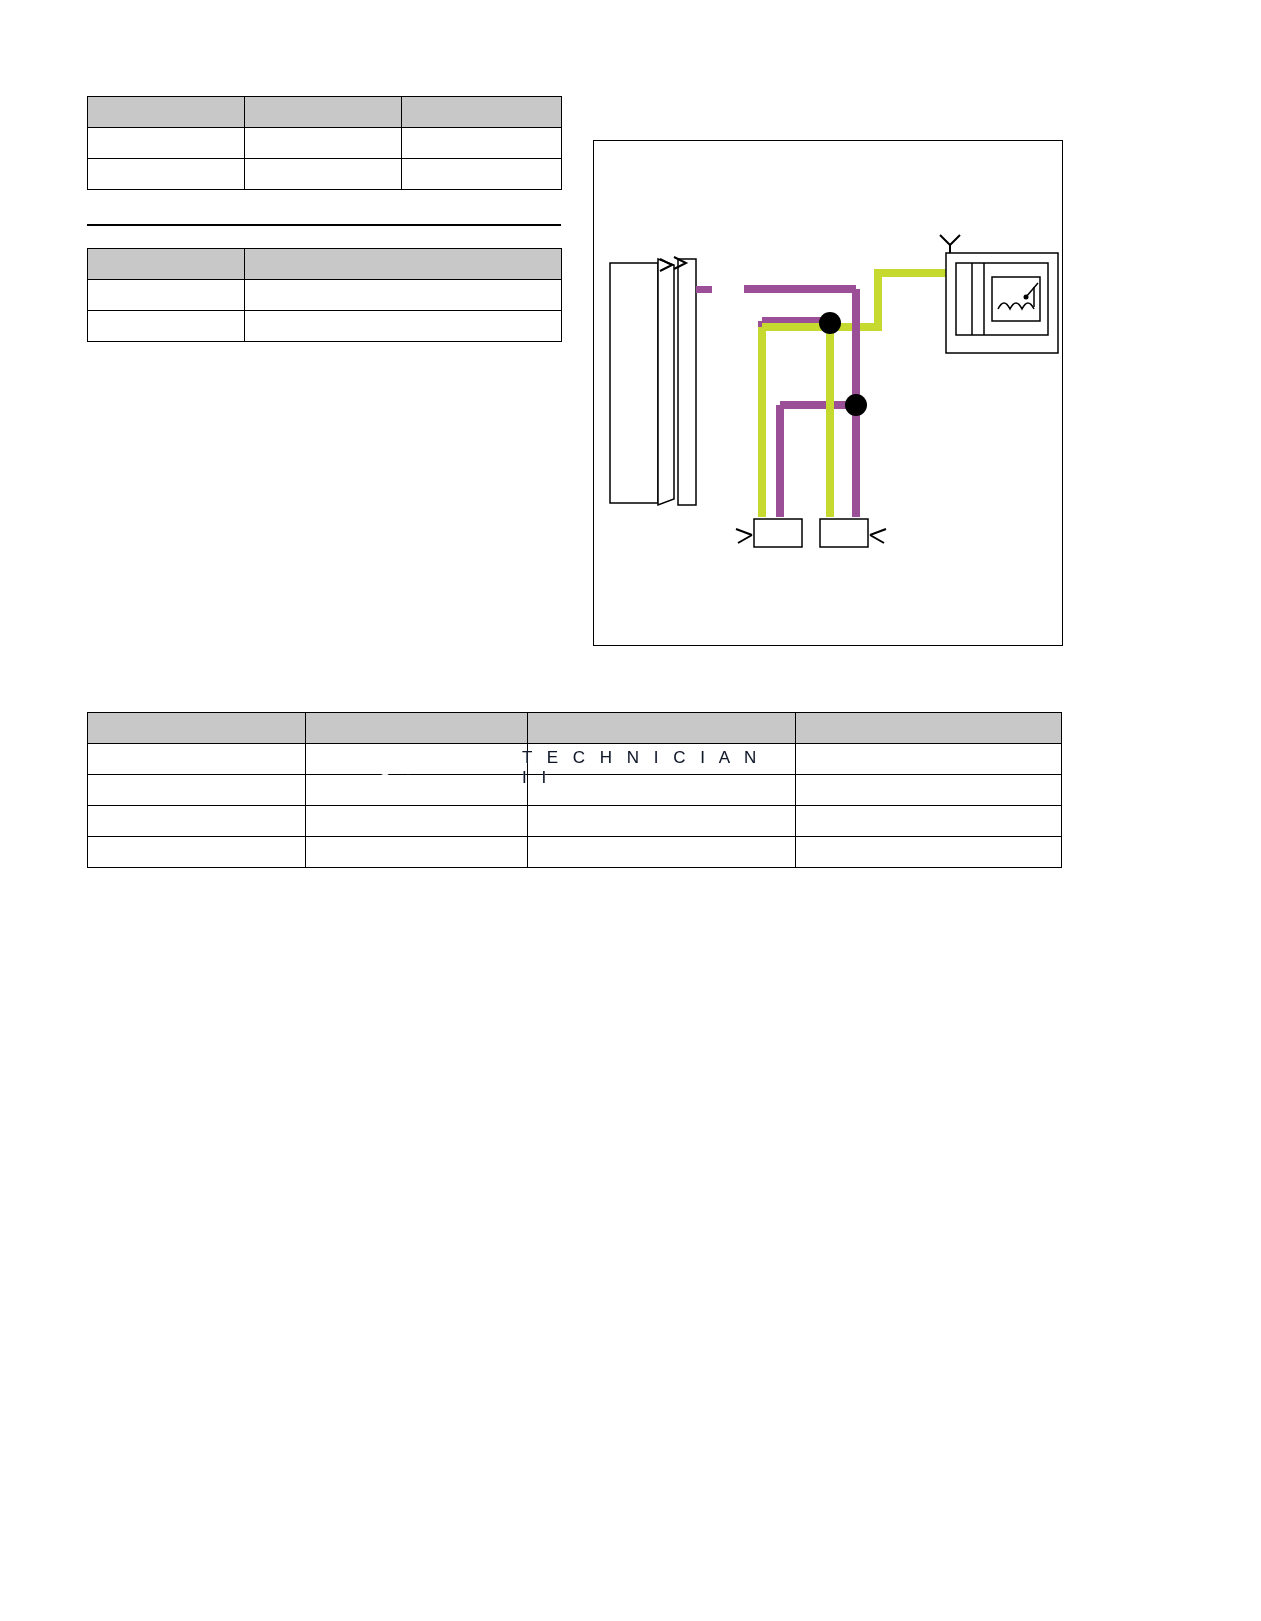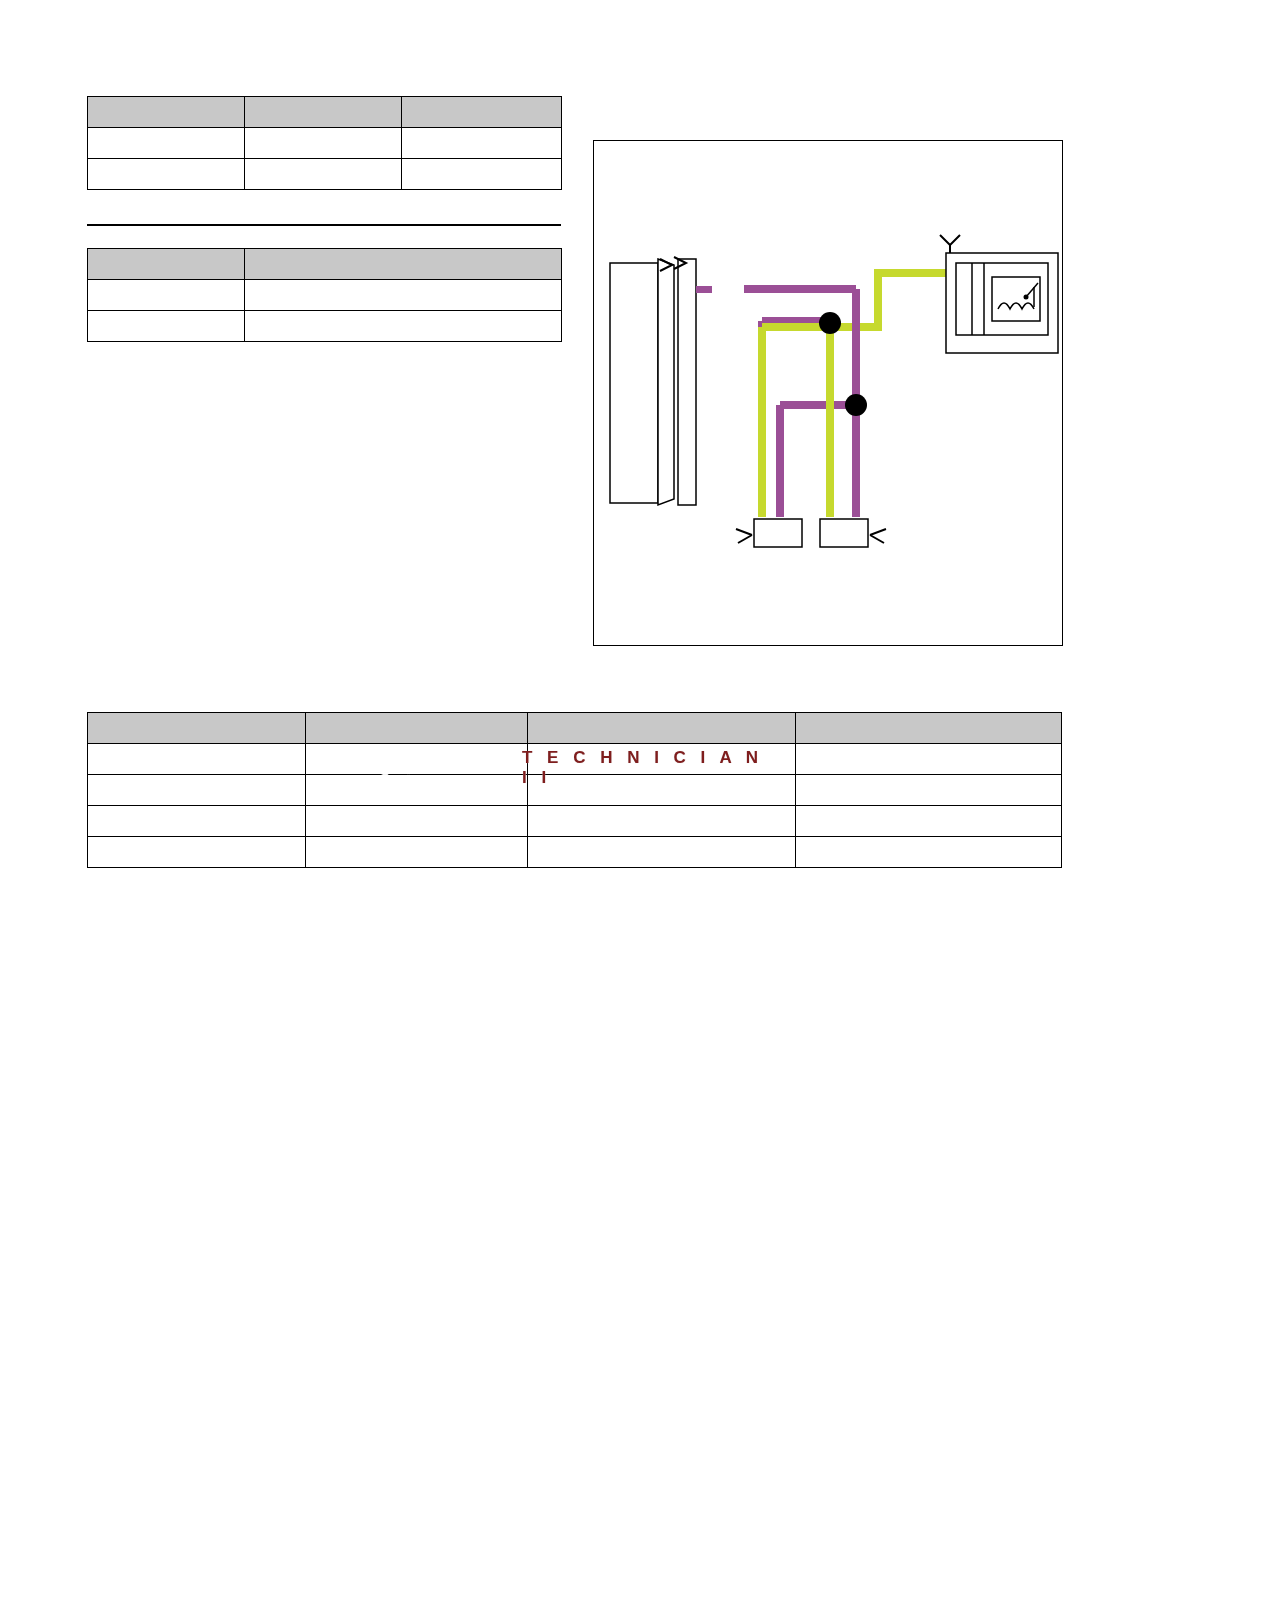--- a/index.html
+++ b/index.html
@@ -85,23 +85,23 @@
     left: 367px;
     top: 742px;
     width: 410px;
     height: 66px;
     pointer-events: none;
   }
   #watermark .wm-text {
     position: absolute;
     left: 155px;
     font-family: "Liberation Sans", sans-serif;
-    font-weight: bold;
+    font-weight: normal;
     letter-spacing: 5px;
-    color: #7f1d1d;
+    color: #0f172a;
     font-size: 17px;
     text-shadow: 0 0 1px #d9d9d9;
   }
   #watermark .wm-line1 { top: 6px; }
   #watermark .wm-line2 { top: 36px; }
   #watermark .wm-shape {
     position: absolute;
     left: 0; top: 4px;
     width: 140px; height: 52px;
   }

